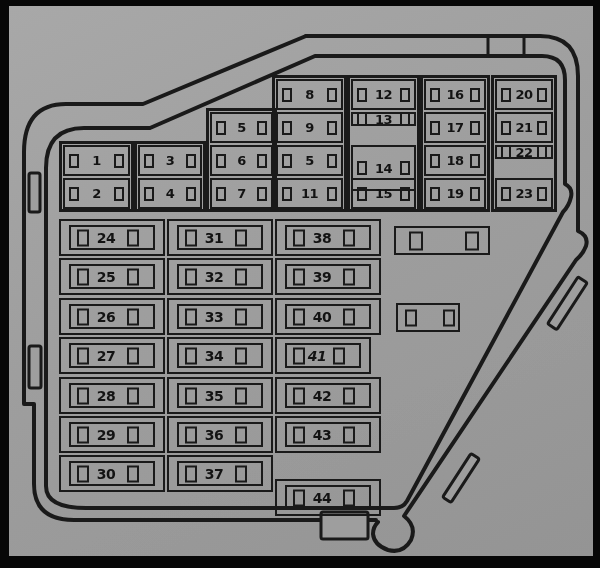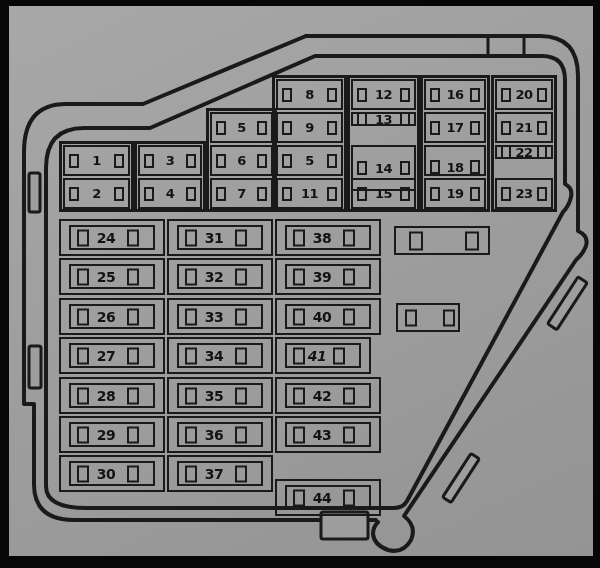--- a/index.html
+++ b/index.html
@@ -148,21 +148,21 @@
         <div class="tcell" style="left: 424px; top: 79px; width: 62px; height: 31px;">
           <span class="tsq"></span>
           <span class="tnum">16</span>
           <span class="tsq"></span>
         </div>
         <div class="tcell" style="left: 424px; top: 112px; width: 62px; height: 31px;">
           <span class="tsq"></span>
           <span class="tnum">17</span>
           <span class="tsq"></span>
         </div>
-        <div class="tcell" style="left: 424px; top: 145px; width: 62px; height: 31px; align-items: flex-end;">
+        <div class="tcell" style="left: 424px; top: 145px; width: 62px; height: 31px;">
           <span class="tsq"></span>
           <span class="tnum">18</span>
           <span class="tsq"></span>
         </div>
         <div class="tcell" style="left: 424px; top: 178px; width: 62px; height: 31px;">
           <span class="tsq"></span>
           <span class="tnum">19</span>
           <span class="tsq"></span>
         </div>
         <div class="group" style="left: 491px; top: 75px; width: 66px; height: 137px;"></div>

